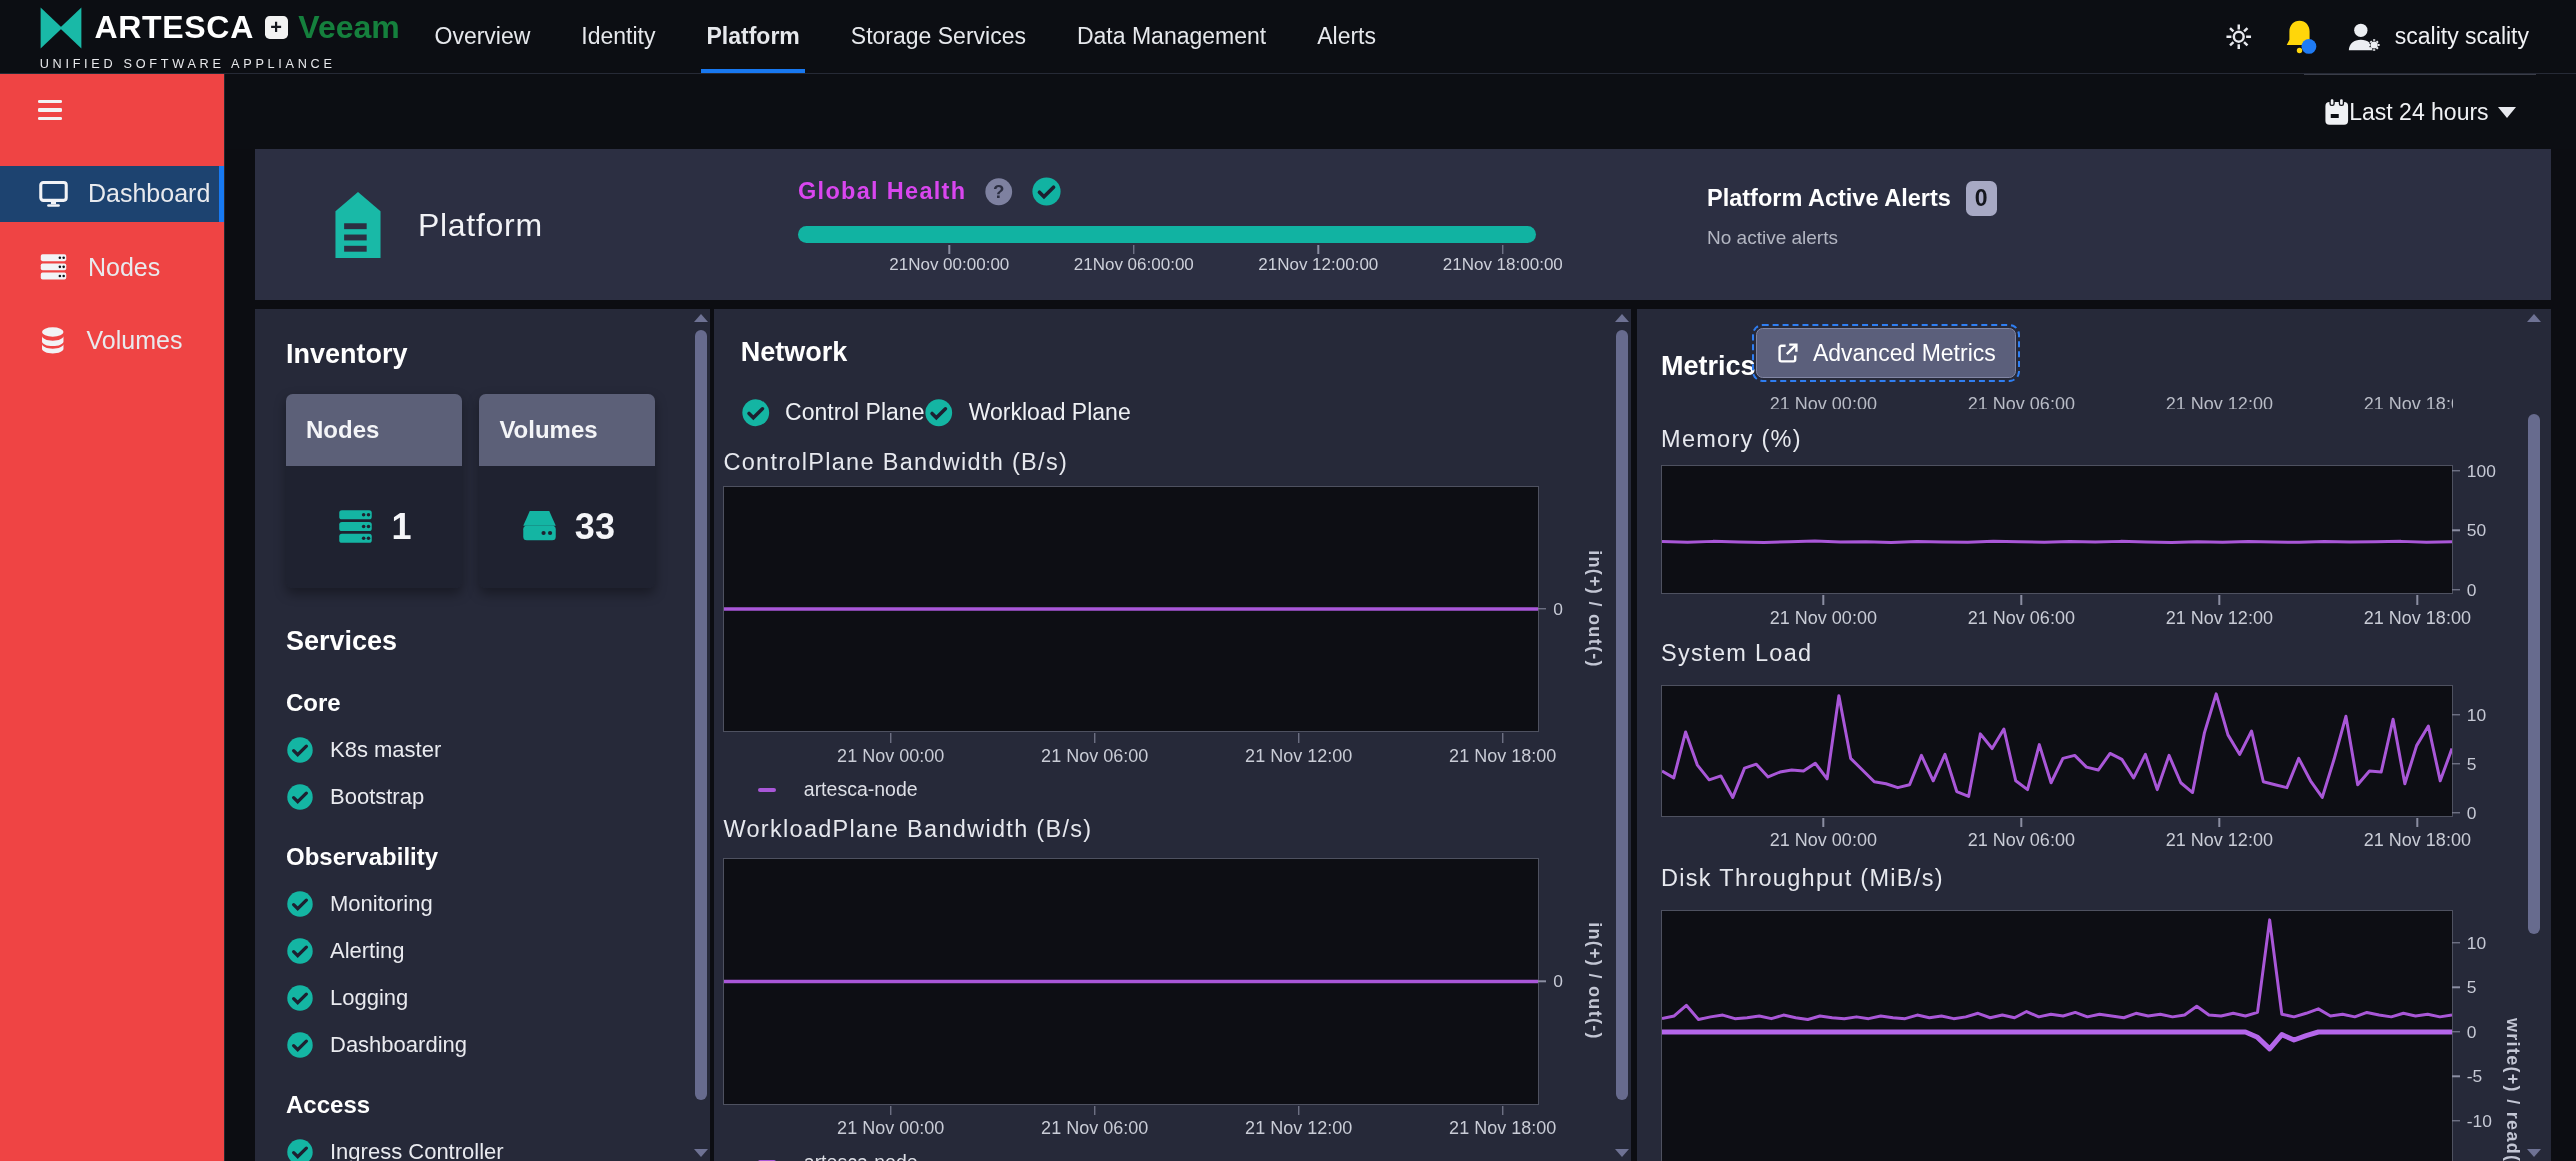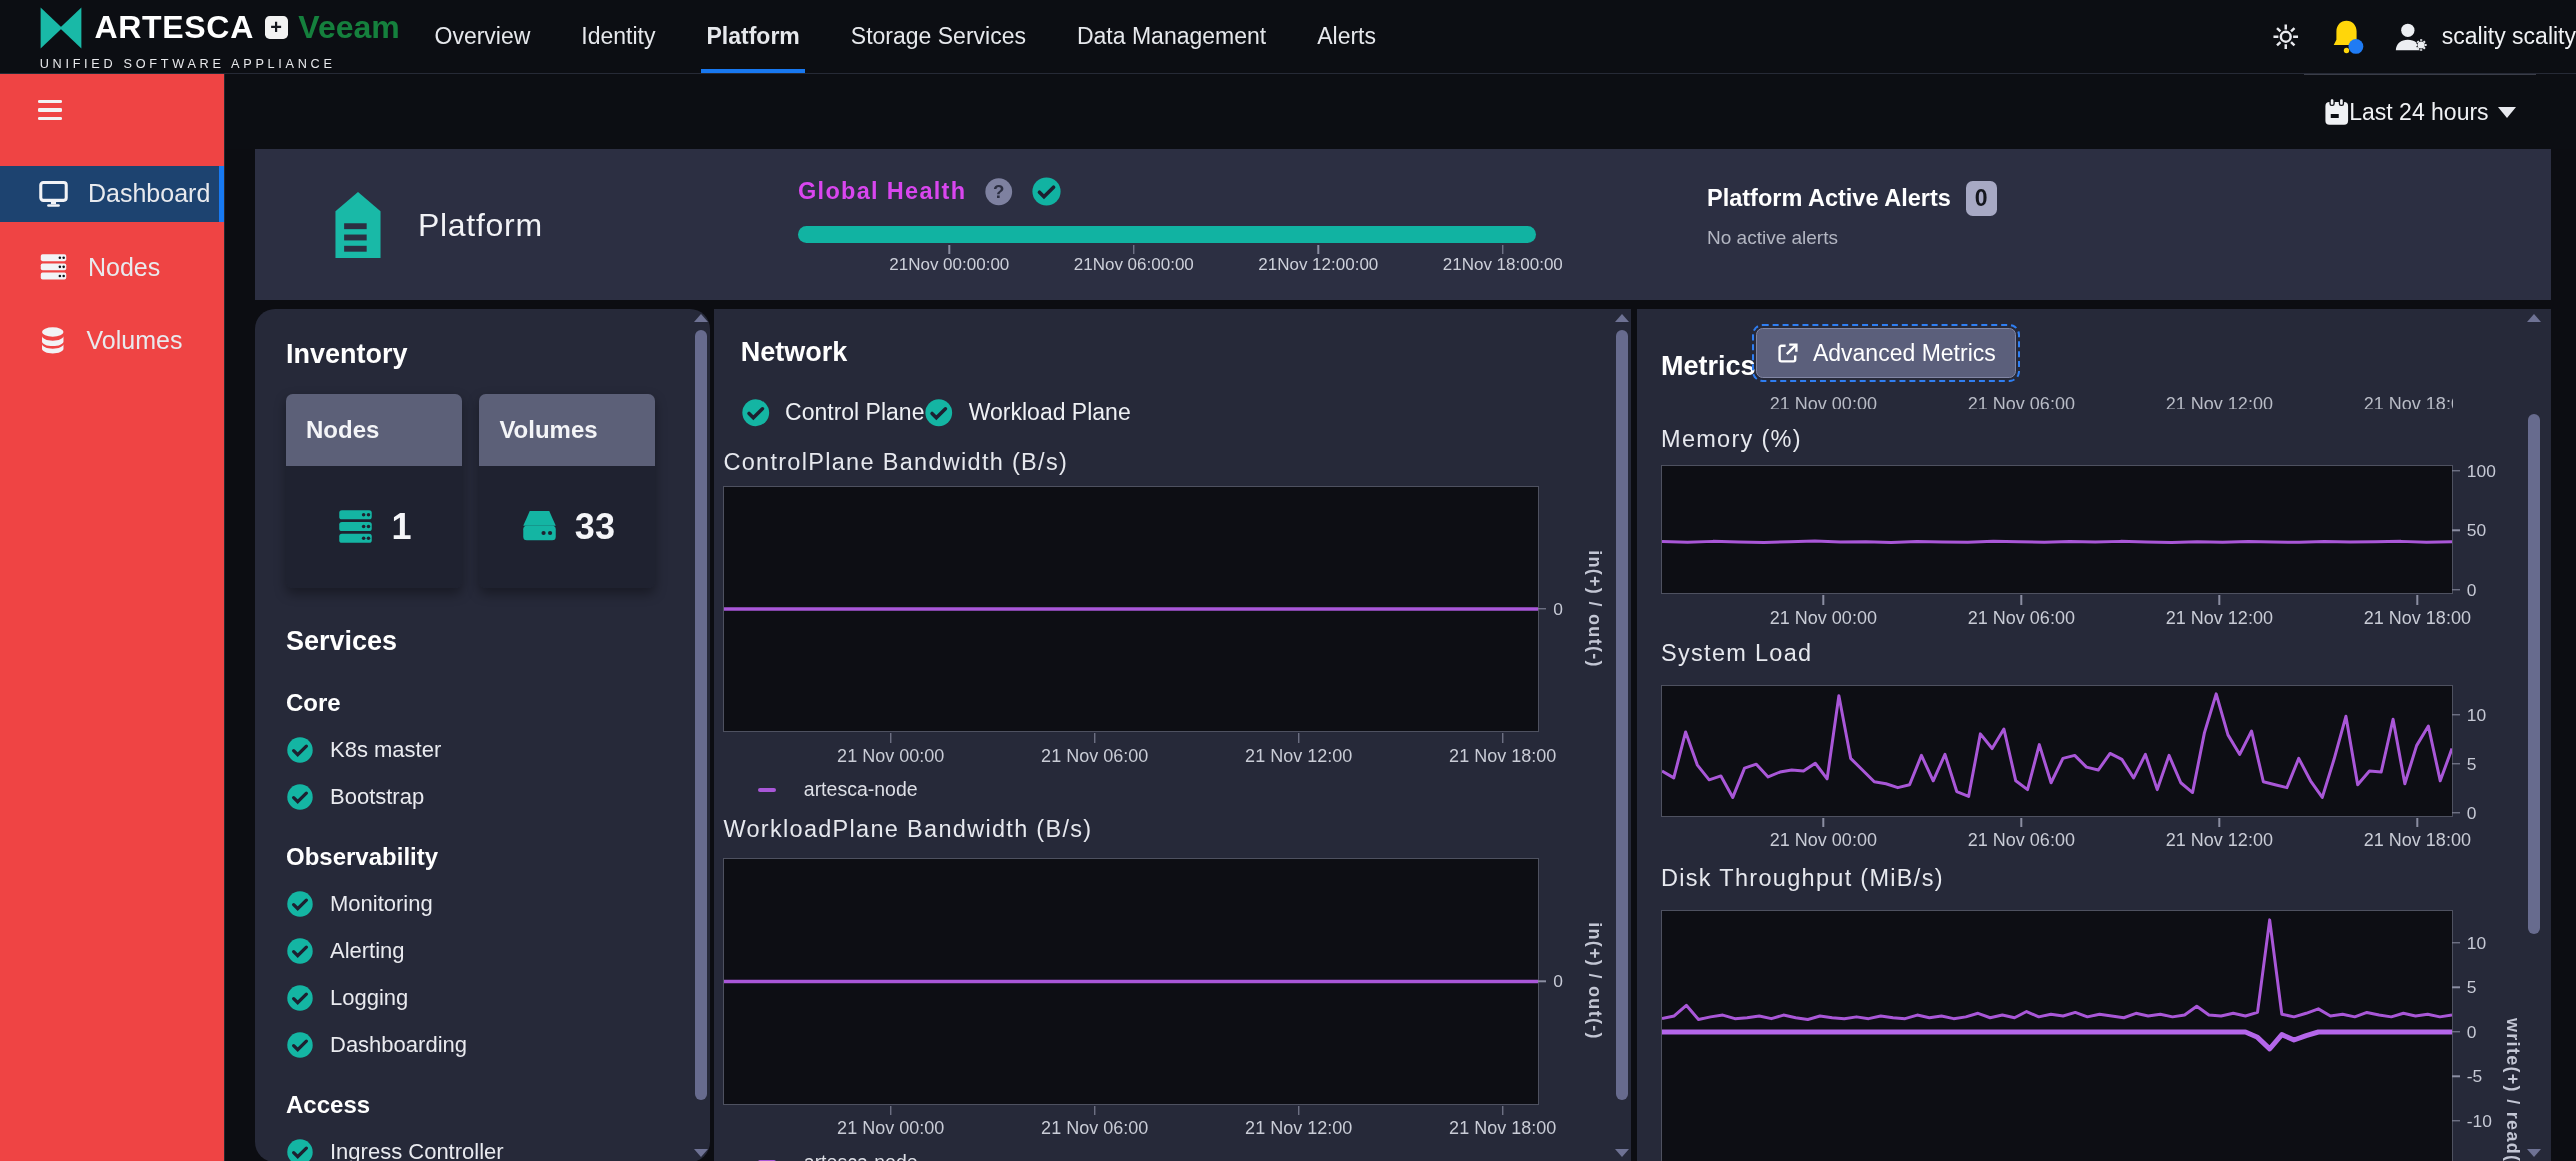--- a/index.html
+++ b/index.html
@@ -14,21 +14,21 @@
   .brand-name { font-size:32px; font-weight:800; letter-spacing:0.7px; color:#fff; }
   .brand-plus { width:23px; height:23px; background:#f2f2f2; border-radius:4.7px; color:#15171e;
     font-size:20px; font-weight:800; display:flex; align-items:center; justify-content:center; margin:0 1.3px; }
   .brand-partner { font-size:32px; font-weight:700; color:#15803d; }
   .brand-tagline { font-size:12.7px; letter-spacing:3.7px; color:#e8e9ec; margin-top:4px; margin-left:2.7px; }
   .nav-tabs { display:flex; align-items:center; height:100%; margin-left:50px; gap:0; }
   .nav-tab { position:relative; height:100%; display:flex; align-items:center; padding:0 25.5px;
     font-size:23px; color:#e6e8ec; cursor:pointer; }
   .nav-tab.active { font-weight:700; }
   .nav-tab.active::after { content:""; position:absolute; left:20px; right:20px; bottom:0; height:4px; background:#1878f0; }
-  .nav-right { margin-left:auto; display:flex; align-items:center; gap:29px; }
+  .nav-right { margin-left:auto; display:flex; align-items:center; gap:29px; margin-right:47px; }
   .nav-user { display:flex; align-items:center; gap:13.4px; font-size:23px; color:#f0f1f4; }
   .icon-btn { background:none; border:none; cursor:pointer; display:flex; align-items:center; }
 
   
   .sidebar { position:absolute; left:0; top:74px; width:225px; height:1087px;
     background:#ef4444; border-right:0.7px solid #25272f; }
   .hamburger { margin:25.5px 0 0 38px; background:none; border:none; cursor:pointer; display:block; }
   .hamburger i { display:block; width:24px; height:3.4px; background:#f2f2f4; border-radius:1.3px; margin-bottom:5.4px; }
   .side-items { margin-top:40px; }
   .side-item { height:56px; display:flex; align-items:center; gap:19px; padding-left:38px;
@@ -40,21 +40,21 @@
   .timebar { position:absolute; left:225px; top:74px; width:2351px; height:75px; background:#0c0e13; }
   .range-picker { position:absolute; right:40px; top:0; height:100%; display:flex; align-items:center; gap:0;
     font-size:23px; color:#f0f1f4; cursor:pointer; padding:0 20px; border-top:0.7px solid #3a3d48; }
   .caret-down { width:0; height:0; border-left:9.4px solid transparent; border-right:9.4px solid transparent;
     border-top:11.4px solid #e8e9ee; margin-left:9.4px; }
 
   
   .panel { position:absolute; background:#262939; }
   .platform-hd { left:255px; top:149px; width:2296px; height:151px; background:#2c2f42; }
   .col { top:309px; height:853px; overflow:hidden; }
-  .col-inventory { left:255px;  width:455px;border-radius:20px; }
+  .col-inventory { left:255px;  width:455px; }
   .col-network   { left:714px; width:917px; }
   .col-metrics   { left:1637px; width:914px; }
 
   
   .ph-left { position:absolute; left:77px; top:39px; display:flex; align-items:center; gap:34px; }
   .ph-title { font-size:32px; color:#f2f3f6; letter-spacing:0.7px; }
   .gh { position:absolute; left:543px; top:27px; width:778px; }
   .gh-row { display:flex; align-items:center; gap:17.4px; }
   .gh-label { font-size:23.5px; font-weight:700; letter-spacing:1.3px; color:#d946ef; }
   .gh-bar { margin-top:19px; width:738px; height:17.4px; border-radius:8.7px; background:#11b3a2; position:relative; }

